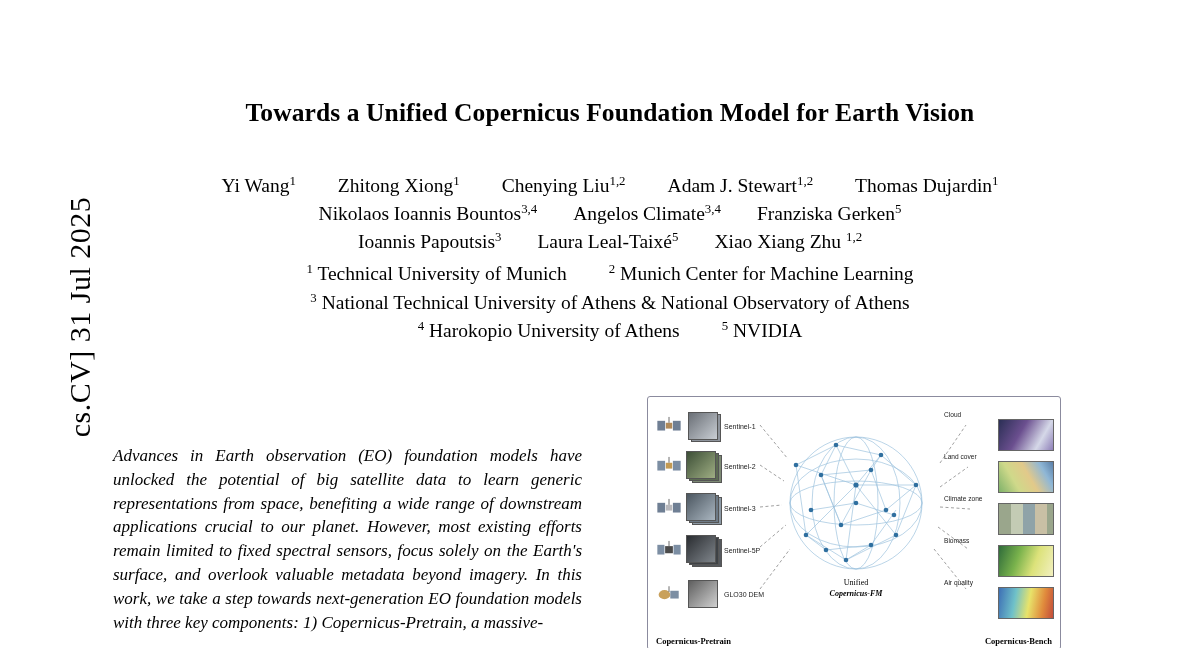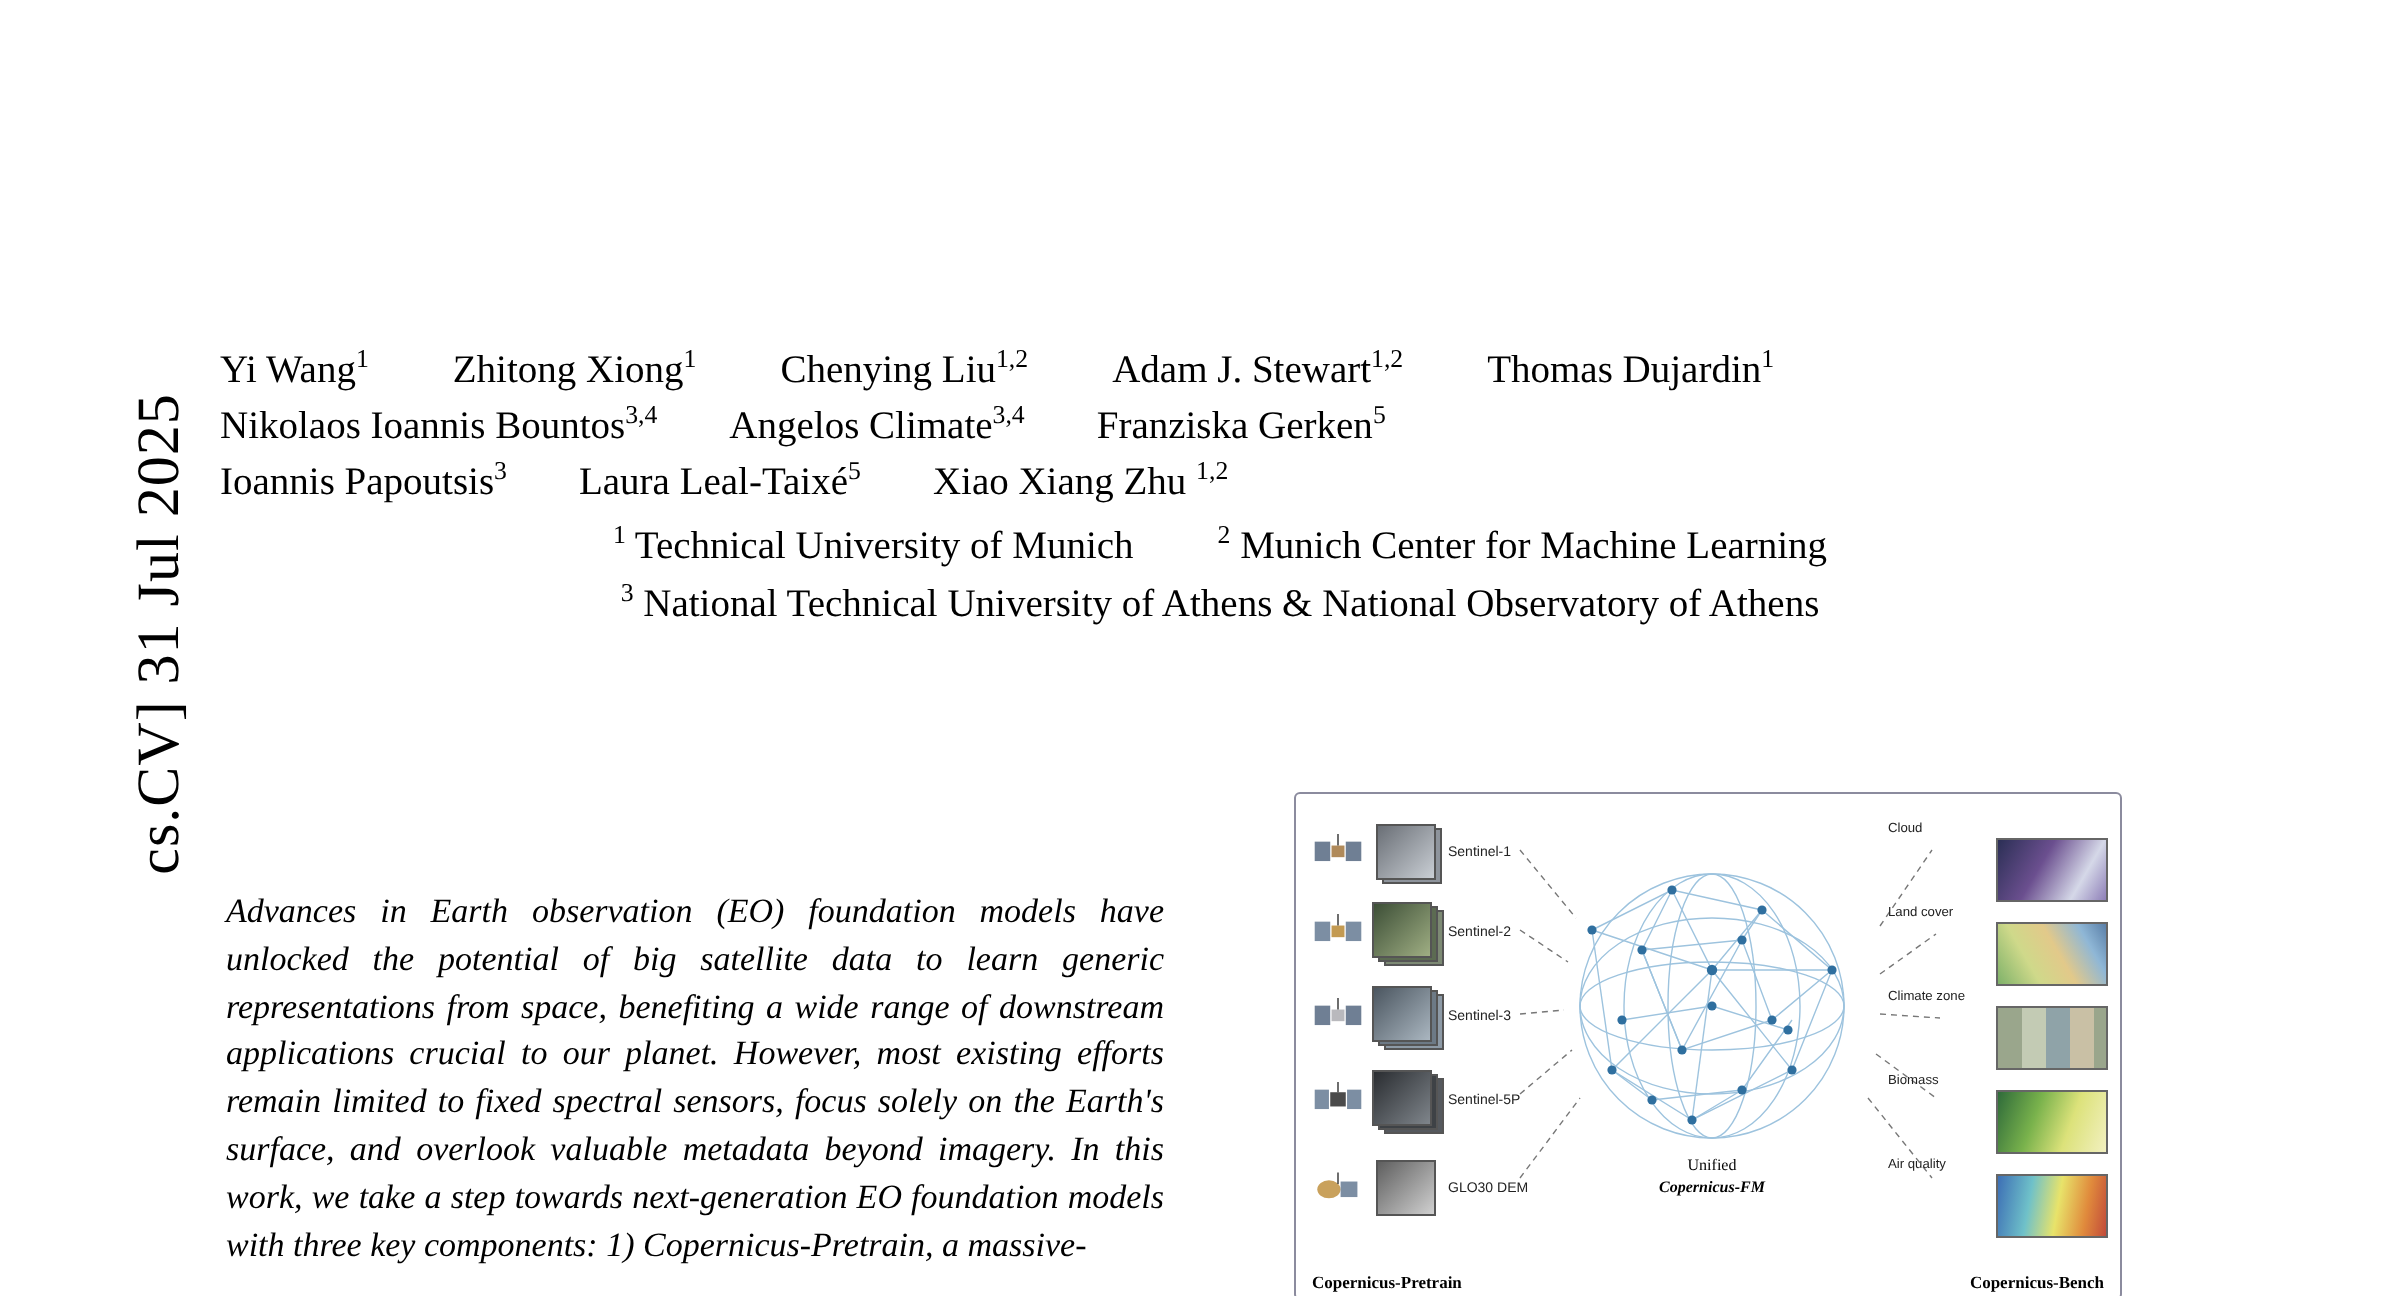--- a/index.html
+++ b/index.html
@@ -59,20 +59,21 @@
     font-family: "Liberation Serif", serif;
     letter-spacing: 0.1px;
   }
 
   
   #authors {
     position: absolute;
     left: 0;
     top: 172px;
     width: 1000px;
+    text-align: center;
     font-size: 19.5px;
     line-height: 28px;
   }
   #authors .arow {
     display: block;
     white-space: nowrap;
   }
   #authors .au {
     display: inline-block;
   }
@@ -208,39 +209,43 @@
 </style>
 </head>
 <body>
 
 <div id="arxiv-stamp">
   <div class="vtext">cs.CV]  31 Jul 2025</div>
 </div>
 
 <div id="page">
 
+  <div id="paper-title">Towards a Unified Copernicus Foundation Model for Earth Vision</div>
 
   <div id="authors">
     <span class="arow">
       <span class="au"><span>Yi Wang</span><sup>1</sup></span><span class="gap-lg"></span><span class="au"><span>Zhitong Xiong</span><sup>1</sup></span><span class="gap-lg"></span><span class="au"><span>Chenying Liu</span><sup>1,2</sup></span><span class="gap-lg"></span><span class="au"><span>Adam J. Stewart</span><sup>1,2</sup></span><span class="gap-lg"></span><span class="au"><span>Thomas Dujardin</span><sup>1</sup></span>
     </span>
     <span class="arow">
       <span class="au"><span>Nikolaos Ioannis Bountos</span><sup>3,4</sup></span><span class="gap-md"></span><span class="au"><span>Angelos Climate</span><sup>3,4</sup></span><span class="gap-md"></span><span class="au"><span>Franziska Gerken</span><sup>5</sup></span>
     </span>
     <span class="arow">
       <span class="au"><span>Ioannis Papoutsis</span><sup>3</sup></span><span class="gap-md"></span><span class="au"><span>Laura Leal-Taixé</span><sup>5</sup></span><span class="gap-md"></span><span class="au"><span>Xiao Xiang Zhu </span><sup>1,2</sup></span>
     </span>
   </div>
 
   <div id="affiliations">
     <span class="arow">
       <span class="aff"><span class="pre">1</span> <span>Technical University of Munich</span></span><span class="gap"></span><span class="aff"><span class="pre">2</span> <span>Munich Center for Machine Learning</span></span>
     </span>
     <span class="arow">
       <span class="aff"><span class="pre">3</span> <span>National Technical University of Athens &amp; National Observatory of Athens</span></span>
+    </span>
+    <span class="arow">
+      <span class="aff"><span class="pre">4</span> <span>Harokopio University of Athens</span></span><span class="gap"></span><span class="aff"><span class="pre">5</span> <span>NVIDIA</span></span>
     </span>
   </div>
 
   <div id="abstract-body">Advances in Earth observation (EO) foundation models have unlocked the potential of big satellite data to learn generic representations from space, benefiting a wide range of downstream applications crucial to our planet. However, most existing efforts remain limited to fixed spectral sensors, focus solely on the Earth's surface, and overlook valuable metadata beyond imagery. In this work, we take a step towards next-generation EO foundation models with three key components: 1) Copernicus-Pretrain, a massive-</div>
 
   <div id="figure">
 
     <div class="sensor-row" style="left:8px; top:14px;">
       <svg class="sat-ico" viewBox="0 0 40 34">
         <rect x="15" y="12" width="10" height="9" fill="#b08a5a"></rect>

